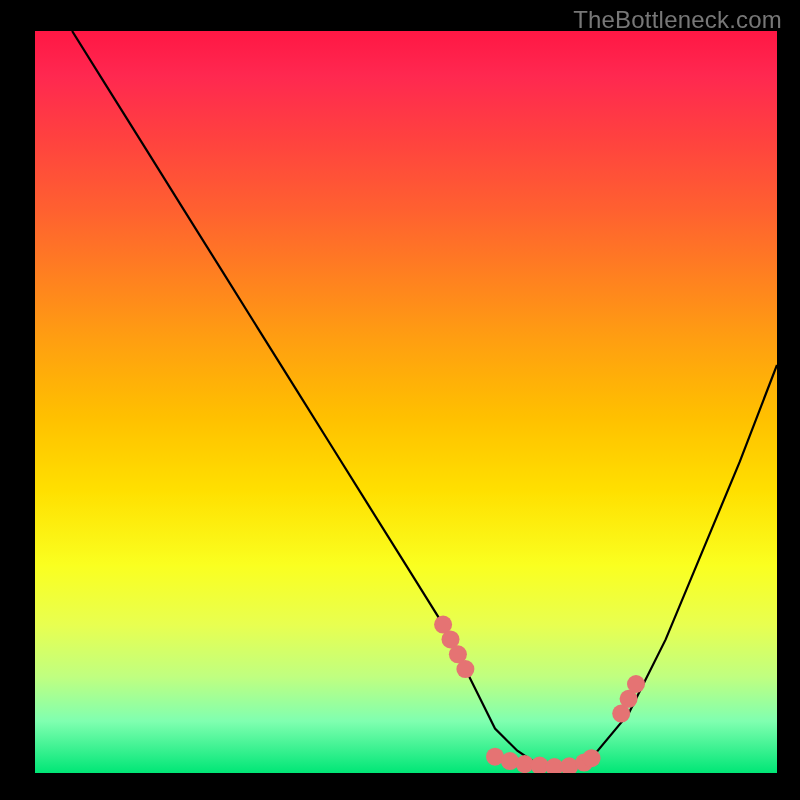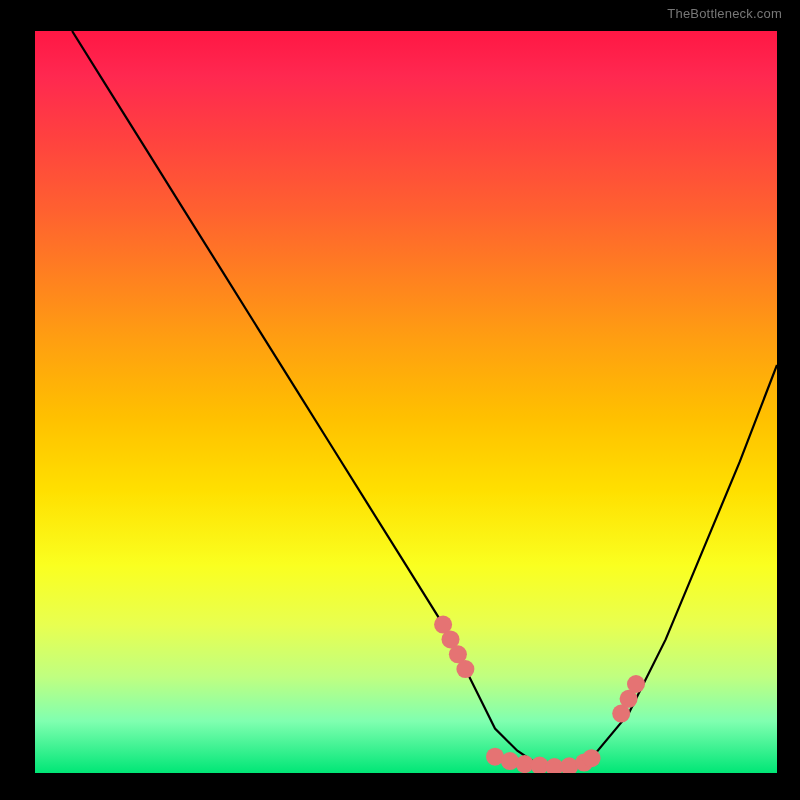--- a/index.html
+++ b/index.html
@@ -9,21 +9,21 @@
     background: #000;
     position: relative;
     font-family: Arial, sans-serif;
     overflow: hidden;
   }
   .watermark {
     position: absolute;
     top: 6px;
     right: 18px;
     color: #777;
-    font-size: 13px;
+    font-size: 24px;
     font-weight: 500;
     z-index: 10;
     letter-spacing: 0.2px;
   }
   .plot-area {
     position: absolute;
     left: 35px;
     top: 31px;
     width: 742px;
     height: 742px;

